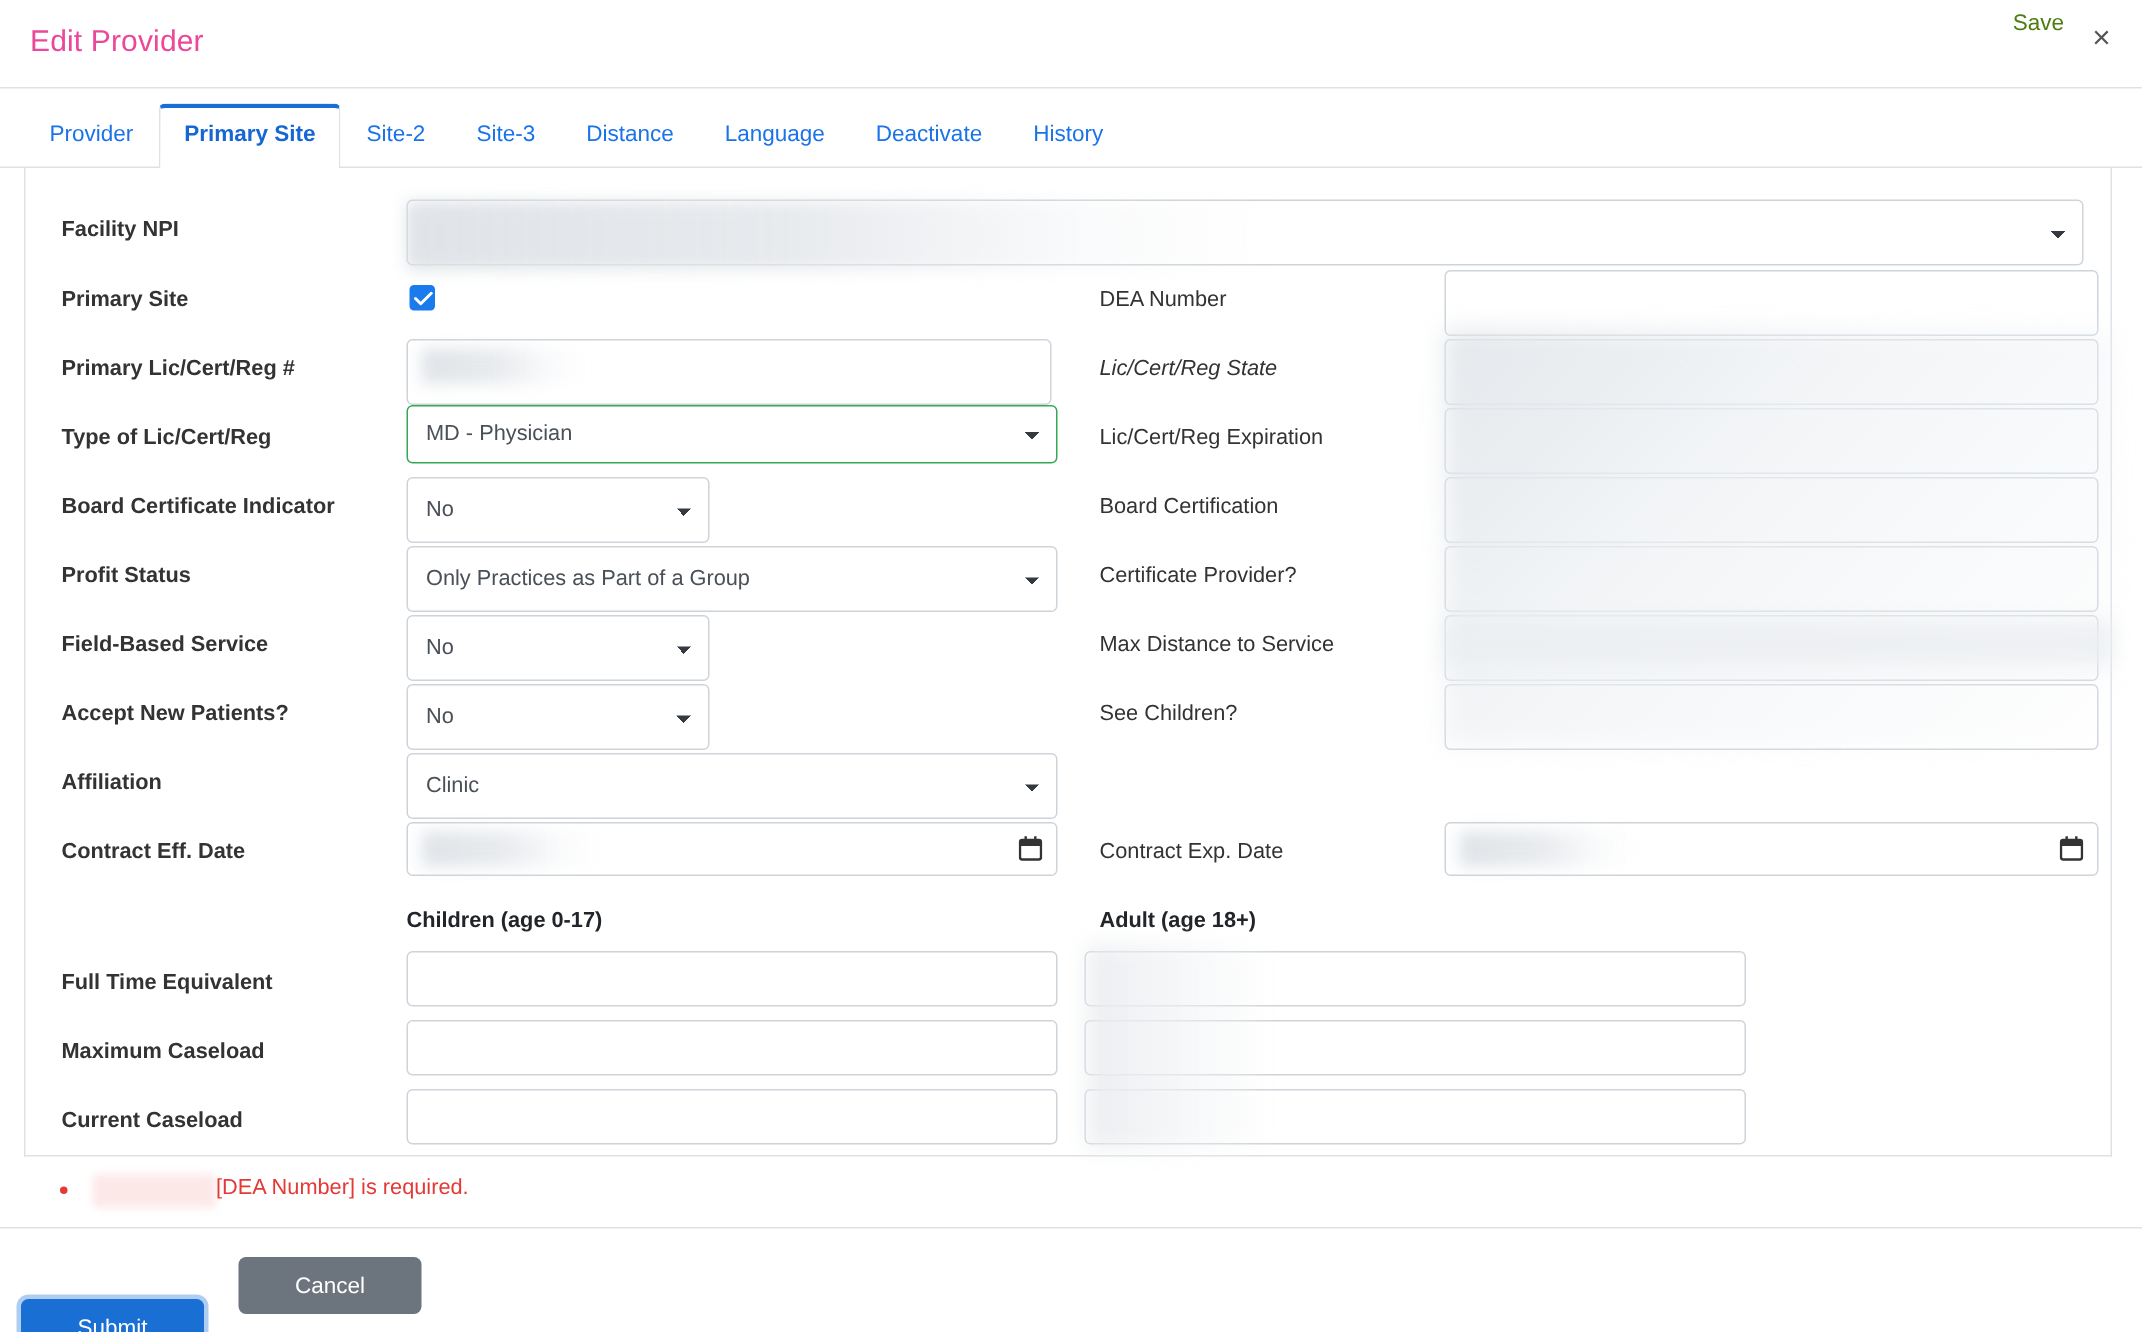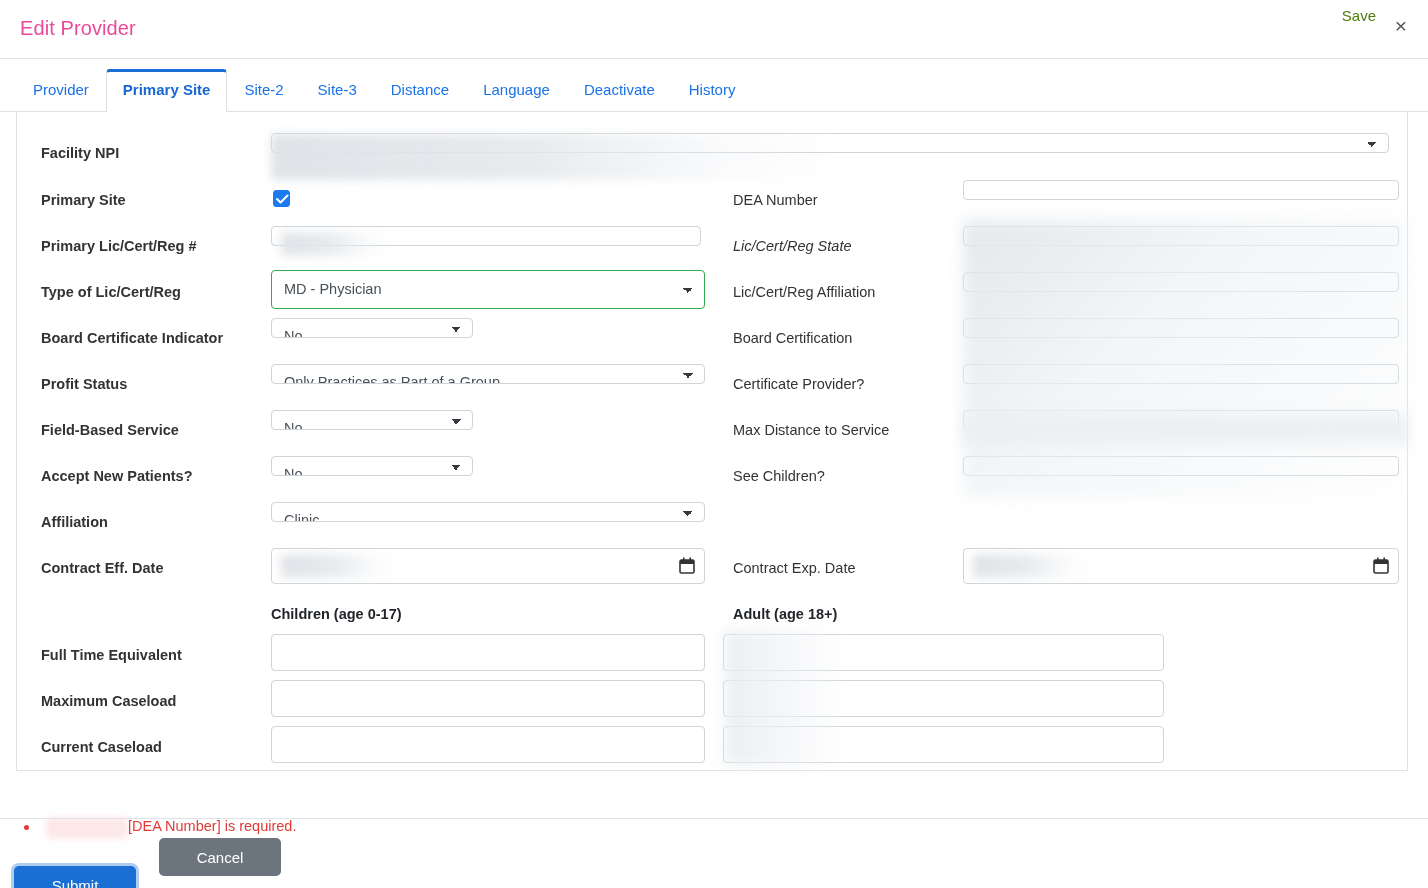--- a/index.html
+++ b/index.html
@@ -103,21 +103,21 @@
     font-size: 14.5px;
     color: #333;
     line-height: 20px;
     white-space: nowrap;
   }
   .lbl.col-l { left: 24px; font-weight: bold; }
   .lbl.col-r { left: 716px; }
 
   .ctl {
     position: absolute;
-    height: 20px;
+    height: 44px;
     border: 1px solid #ced4da;
     border-radius: 4px;
     background: #fff;
     font-size: 14.5px;
     color: #495057;
     padding: 0 12px;
     font-family: "Liberation Sans", sans-serif;
     line-height: 34px;
   }
   select.ctl {
@@ -210,22 +210,22 @@
     background: linear-gradient(135deg,
         rgba(226,230,234,0.92) 0%,
         rgba(238,241,244,0.7) 40%,
         rgba(250,251,252,0.1) 100%);
     filter: blur(8px);
   }
 
   
   .err-line {
     position: absolute;
-    left: 0; top: 780px;
-    width: 1392px; height: 34px; margin-top: 34px;
+    left: 16px; top: 780px;
+    width: 1392px; height: 34px;
   }
   .err-bullet {
     position: absolute;
     left: 24px; top: 11px;
     width: 5px; height: 5px;
     border-radius: 50%;
     background: #e53935;
   }
   .err-redact {
     position: absolute;
@@ -312,21 +312,21 @@
     <div class="lbl col-l" style="top:124px;">Primary Lic/Cert/Reg #</div>
     <input class="ctl" style="left: 254px; top: 114px; width: 430px;" value="">
     <div class="redact" style="left:264px; top:120px; width:110px; height:24px;"></div>
     <div class="lbl col-r" style="top:124px;font-style:italic;">Lic/Cert/Reg State</div>
     <input class="ctl" style="left: 946px; top: 114px; width: 436px;" value="">
 
     <div class="lbl col-l" style="top:170px;">Type of Lic/Cert/Reg</div>
     <select class="ctl valid" style="left:254px; top:158px; width:434px; height:39px; line-height:37px;">
       <option>MD - Physician</option>
     </select>
-    <div class="lbl col-r" style="top:170px;">Lic/Cert/Reg Affiliation</div>
+    <div class="lbl col-r" style="top:170px;">Lic/Cert/Reg Expiration</div>
     <input class="ctl" style="left: 946px; top: 160px; width: 436px;" value="">
 
     <div class="lbl col-l" style="top:216px;">Board Certificate Indicator</div>
     <select class="ctl" style="left:254px; top:206px; width:202px;">
       <option>No</option>
     </select>
     <div class="lbl col-r" style="top:216px;">Board Certification</div>
     <input class="ctl" style="left: 946px; top: 206px; width: 436px;" value="">
 
     <div class="lbl col-l" style="top:262px;">Profit Status</div>

